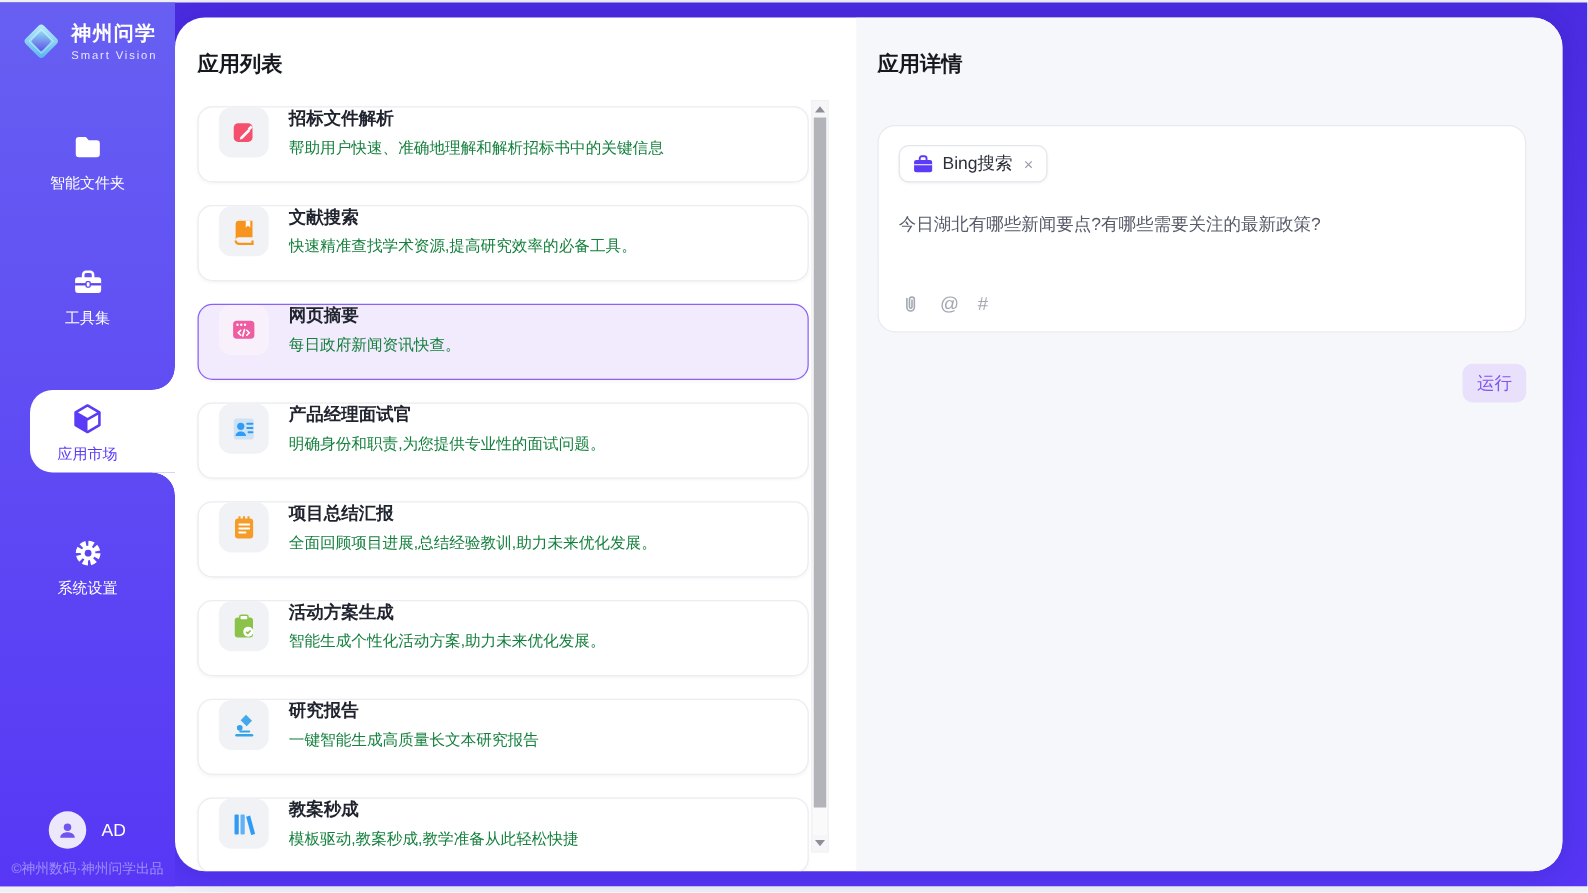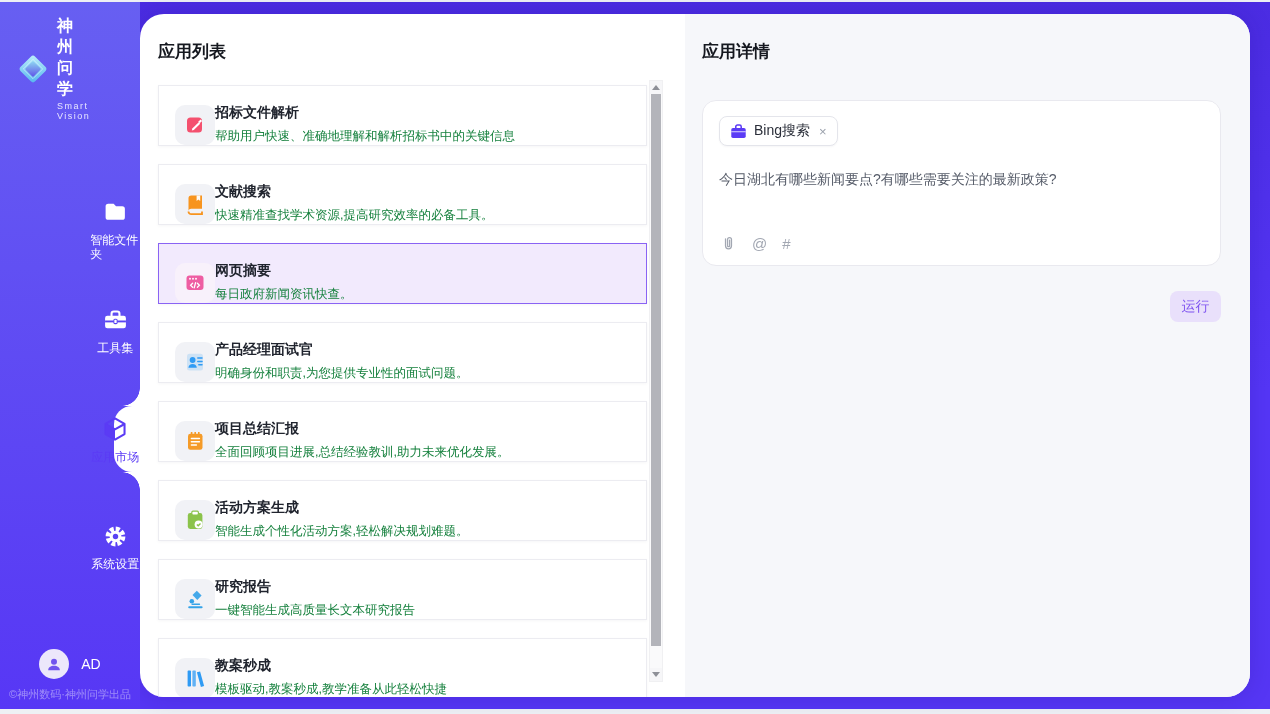--- a/index.html
+++ b/index.html
@@ -6,21 +6,21 @@
   html,body { width:1270px; height:714px; }
   body { font-family:"Liberation Sans","DejaVu Sans",sans-serif; background:#eef0f4; position:relative; overflow:hidden; }
 
   
   .app-bg { position:absolute; left:0; right:0; top:2px; bottom:5px;
     background:linear-gradient(180deg,#4b2ce2 0%, #5536f6 55%, #5636f4 100%); }
 
   
   .sidebar { position:absolute; left:0; top:2px; bottom:5px; width:140px;
     background:linear-gradient(180deg,#675ff2 0%, #5737f5 100%);
-    display:flex; flex-direction:row; align-items:center; z-index:3; }
+    display:flex; flex-direction:column; align-items:center; z-index:3; }
   .logo { display:flex; align-items:center; gap:7px; margin-top:14px; align-self:flex-start; margin-left:16px; }
   .logo-txt .logo-title { color:#fff; font-size:16px; font-weight:bold; letter-spacing:1px; }
   .logo-txt .logo-sub { color:#e8e6ff; font-size:9px; letter-spacing:1.5px; margin-top:1px; }
 
   .nav { margin-top:56px; display:flex; flex-direction:column; gap:64px; width:100%; }
   .nav-item { position:relative; display:flex; flex-direction:column; align-items:center; gap:8px;
     color:#fff; font-size:12px; cursor:pointer; height:44px; justify-content:flex-start; }
   .nav-label { line-height:14px; }
   .nav-item.underlined .nav-label { text-underline-offset:3px; }
   .nav-icon { width:26px; height:26px; display:flex; align-items:center; justify-content:center; }
@@ -42,22 +42,22 @@
     color:rgba(255,255,255,0.42); font-size:11px; }
 
   
   .panel { position:absolute; left:140px; top:14px; width:1110px; height:683px;
     background:#fff; border-radius:24px; overflow:hidden; display:flex; z-index:2;
     box-shadow:0 0 24px rgba(30,10,120,.18); }
 
   .list-pane { width:545px; position:relative; padding:26px 0 0 18px; overflow:hidden; }
   .pane-title { font-size:17px; font-weight:bold; color:#15181f; }
   .cards { margin:22px 38px 0 0; width:489px; }
-  .card { height:61px; border:1px solid #ececf1; border-radius:0; margin-bottom:18px;
-    display:flex; align-items:flex-end; padding:0 14px 0 16px; background:#fff;
+  .card { height:61px; border:1px solid #ececf1; border-radius:12px; margin-bottom:18px;
+    display:flex; align-items:flex-start; padding:0 14px 0 16px; gap:16px; background:#fff;
     box-shadow:0 1px 3px rgba(25,28,50,0.04); cursor:pointer; }
   .card.selected { background:#f2eafd; border:1.5px solid #8a63f4; }
   .tile { width:40px; height:40px; border-radius:10px; background:#f1f2f6; flex:0 0 auto;
     display:flex; align-items:center; justify-content:center; }
   .card.selected .tile { background:#f8f1fb; }
   .card-title { font-size:14px; font-weight:bold; color:#20242e; }
   .card-desc { font-size:12.5px; color:#15803d; margin-top:6px; white-space:nowrap; overflow:hidden; }
 
   .scrollbar { position:absolute; right:22px; top:66px; bottom:15px; width:14px;
     background:#fafafb; border:1px solid #f0f0f2; }
@@ -259,21 +259,21 @@
         <span class="tile" style="color:#8bc34a">
           <svg viewBox="0 0 22 22" width="22" height="22">
             <rect x="3.8" y="4" width="14.6" height="16" rx="2.4" fill="currentColor"></rect>
             <rect x="7.8" y="2.2" width="6.6" height="3.8" rx="1.2" fill="#fff" stroke="currentColor" stroke-width="1.2"></rect>
             <circle cx="14.6" cy="15.4" r="4" fill="#fff"></circle>
             <path d="m12.9 15.4 1.3 1.3 2.3-2.3" stroke="currentColor" stroke-width="1.4" fill="none"></path>
           </svg>
         </span>
         <div>
           <div class="card-title">活动方案生成</div>
-          <div class="card-desc">智能生成个性化活动方案,轻松解决规划难题。</div>
+          <div class="card-desc">智能生成个性化活动方案,助力未来优化发展。</div>
         </div>
       </div>
 
       <div class="card">
         <span class="tile" style="color:#35a3e8">
           <svg viewBox="0 0 22 22" width="22" height="22">
             <path d="m12.8 2.8 4.8 4.8-4.3 4.3-4.8-4.8z" fill="currentColor" opacity=".92"></path>
             <path d="M5.2 19.2h12.4" stroke="currentColor" stroke-width="2" stroke-linecap="round"></path>
             <path d="M8.2 16.2h7.2" stroke="currentColor" stroke-width="1.6" stroke-linecap="round"></path>
             <circle cx="7.8" cy="13.2" r="2.3" fill="currentColor"></circle>

